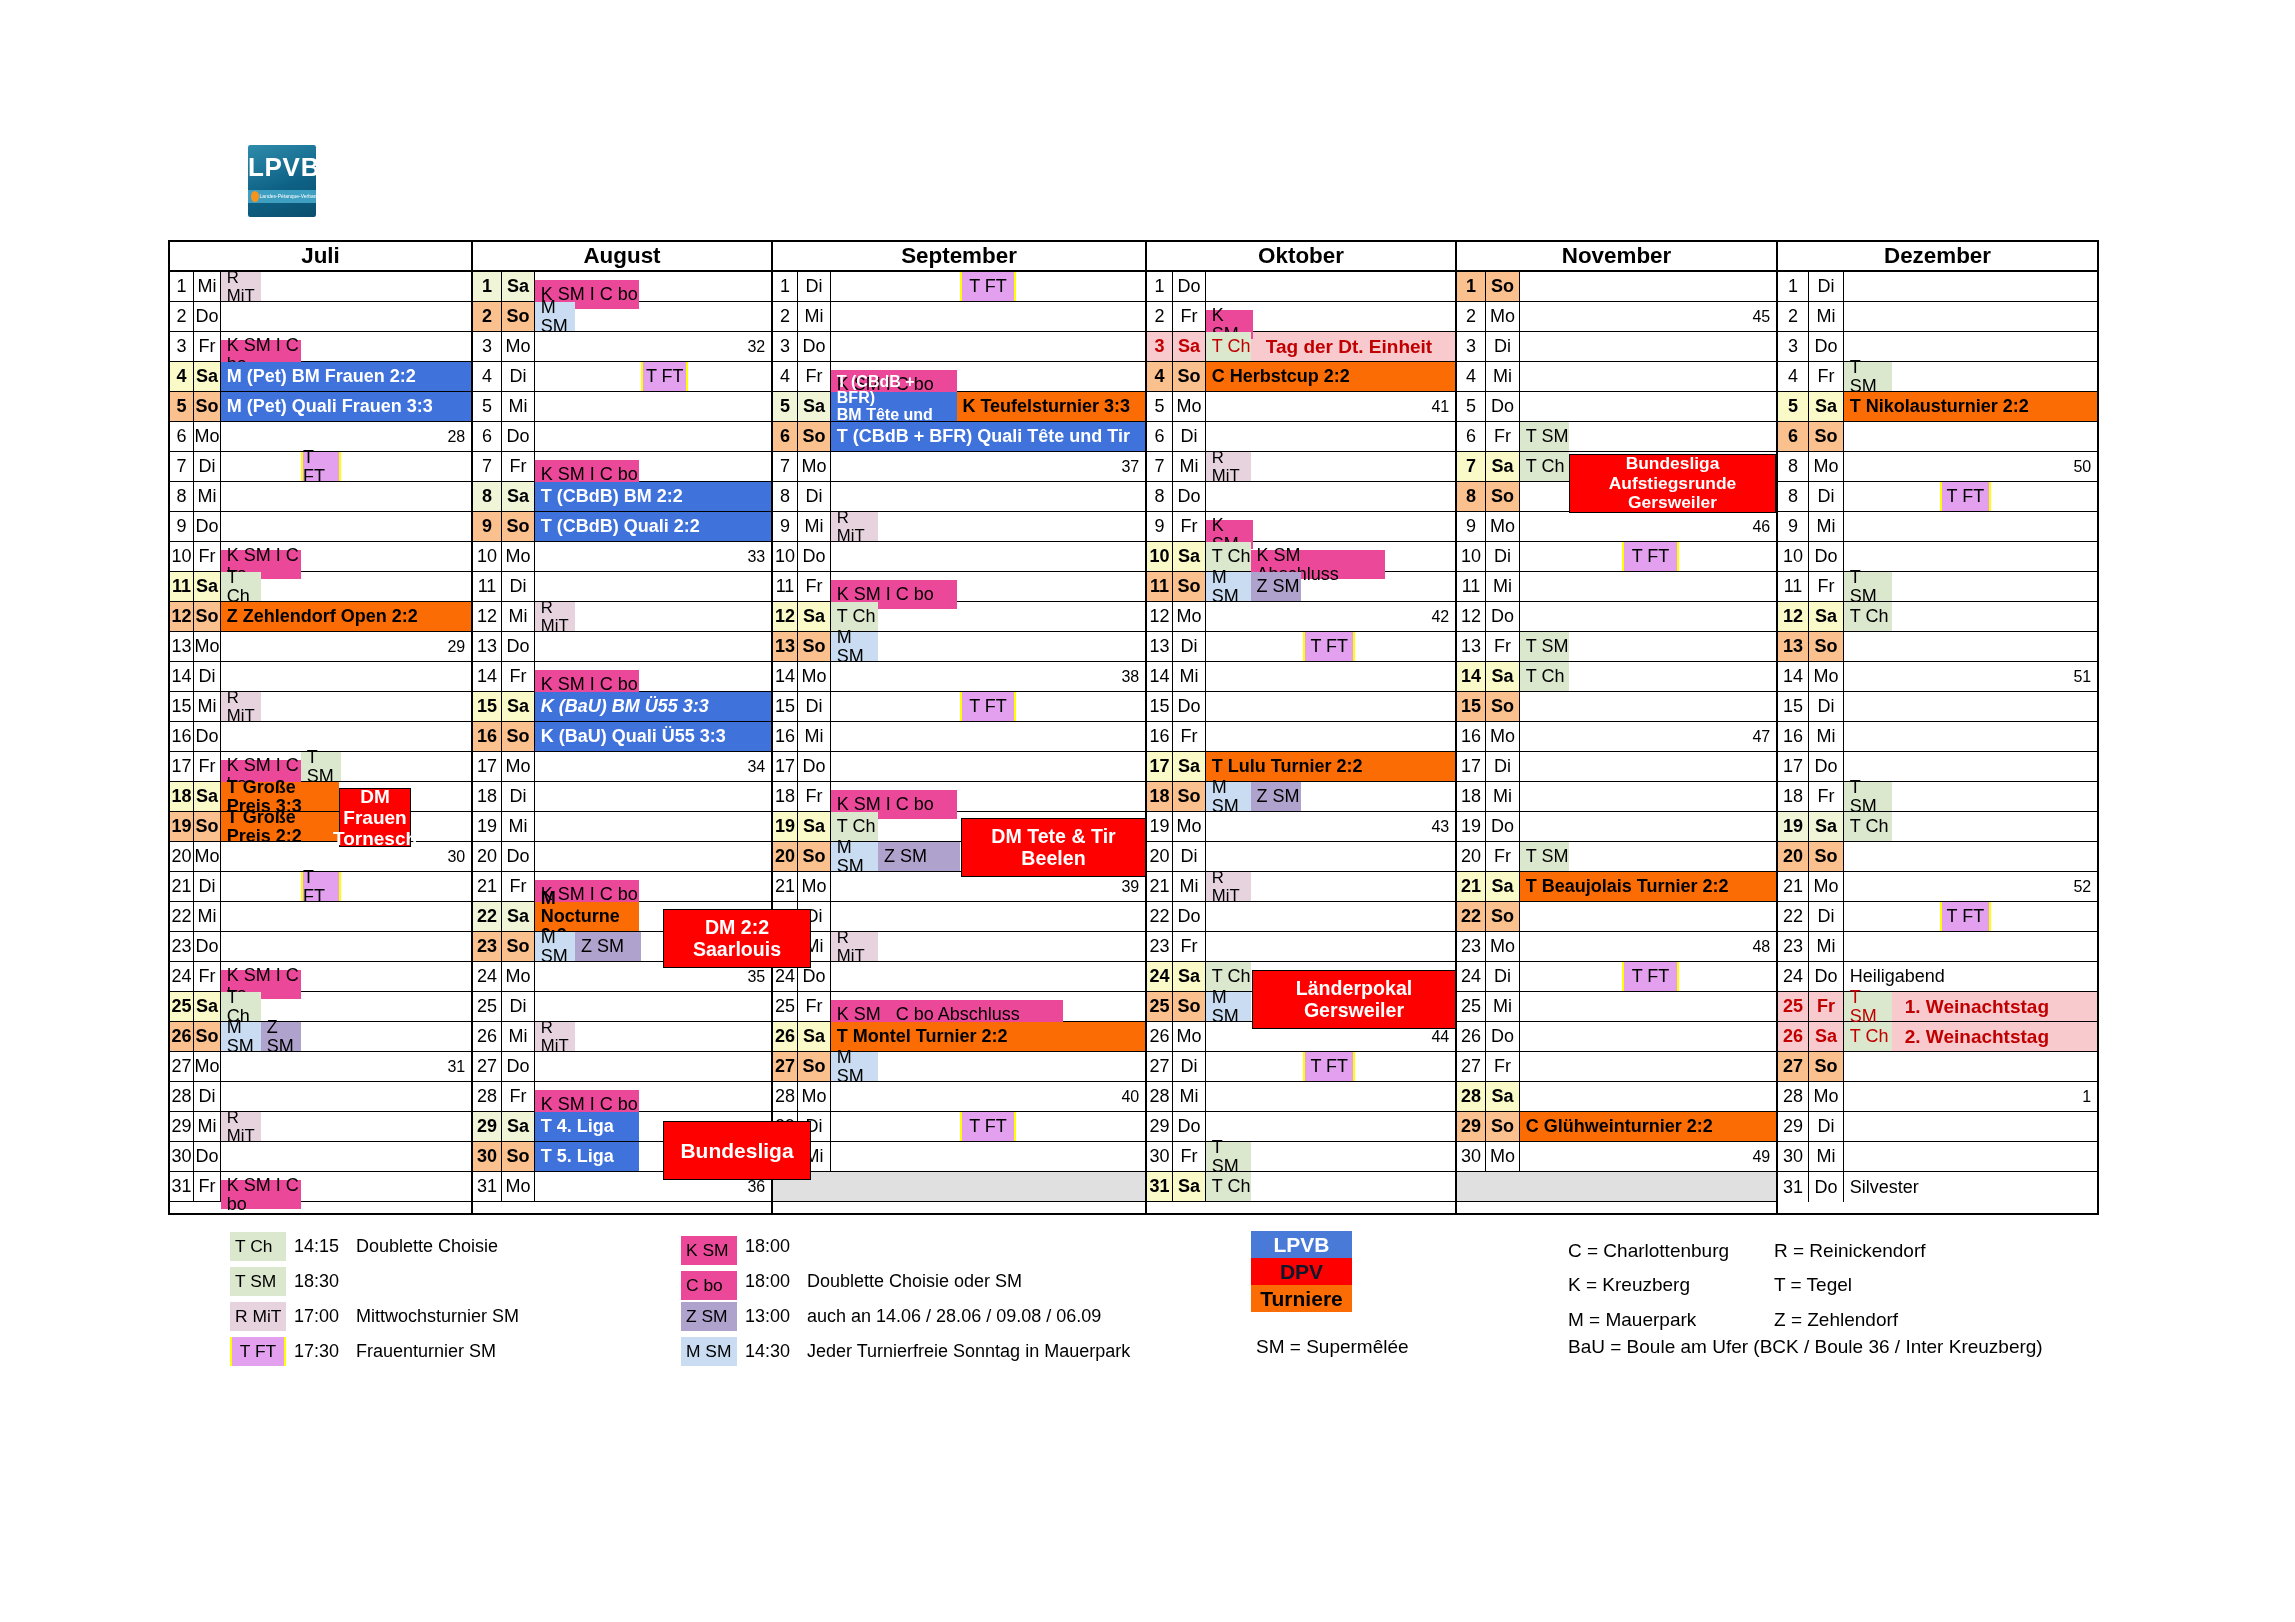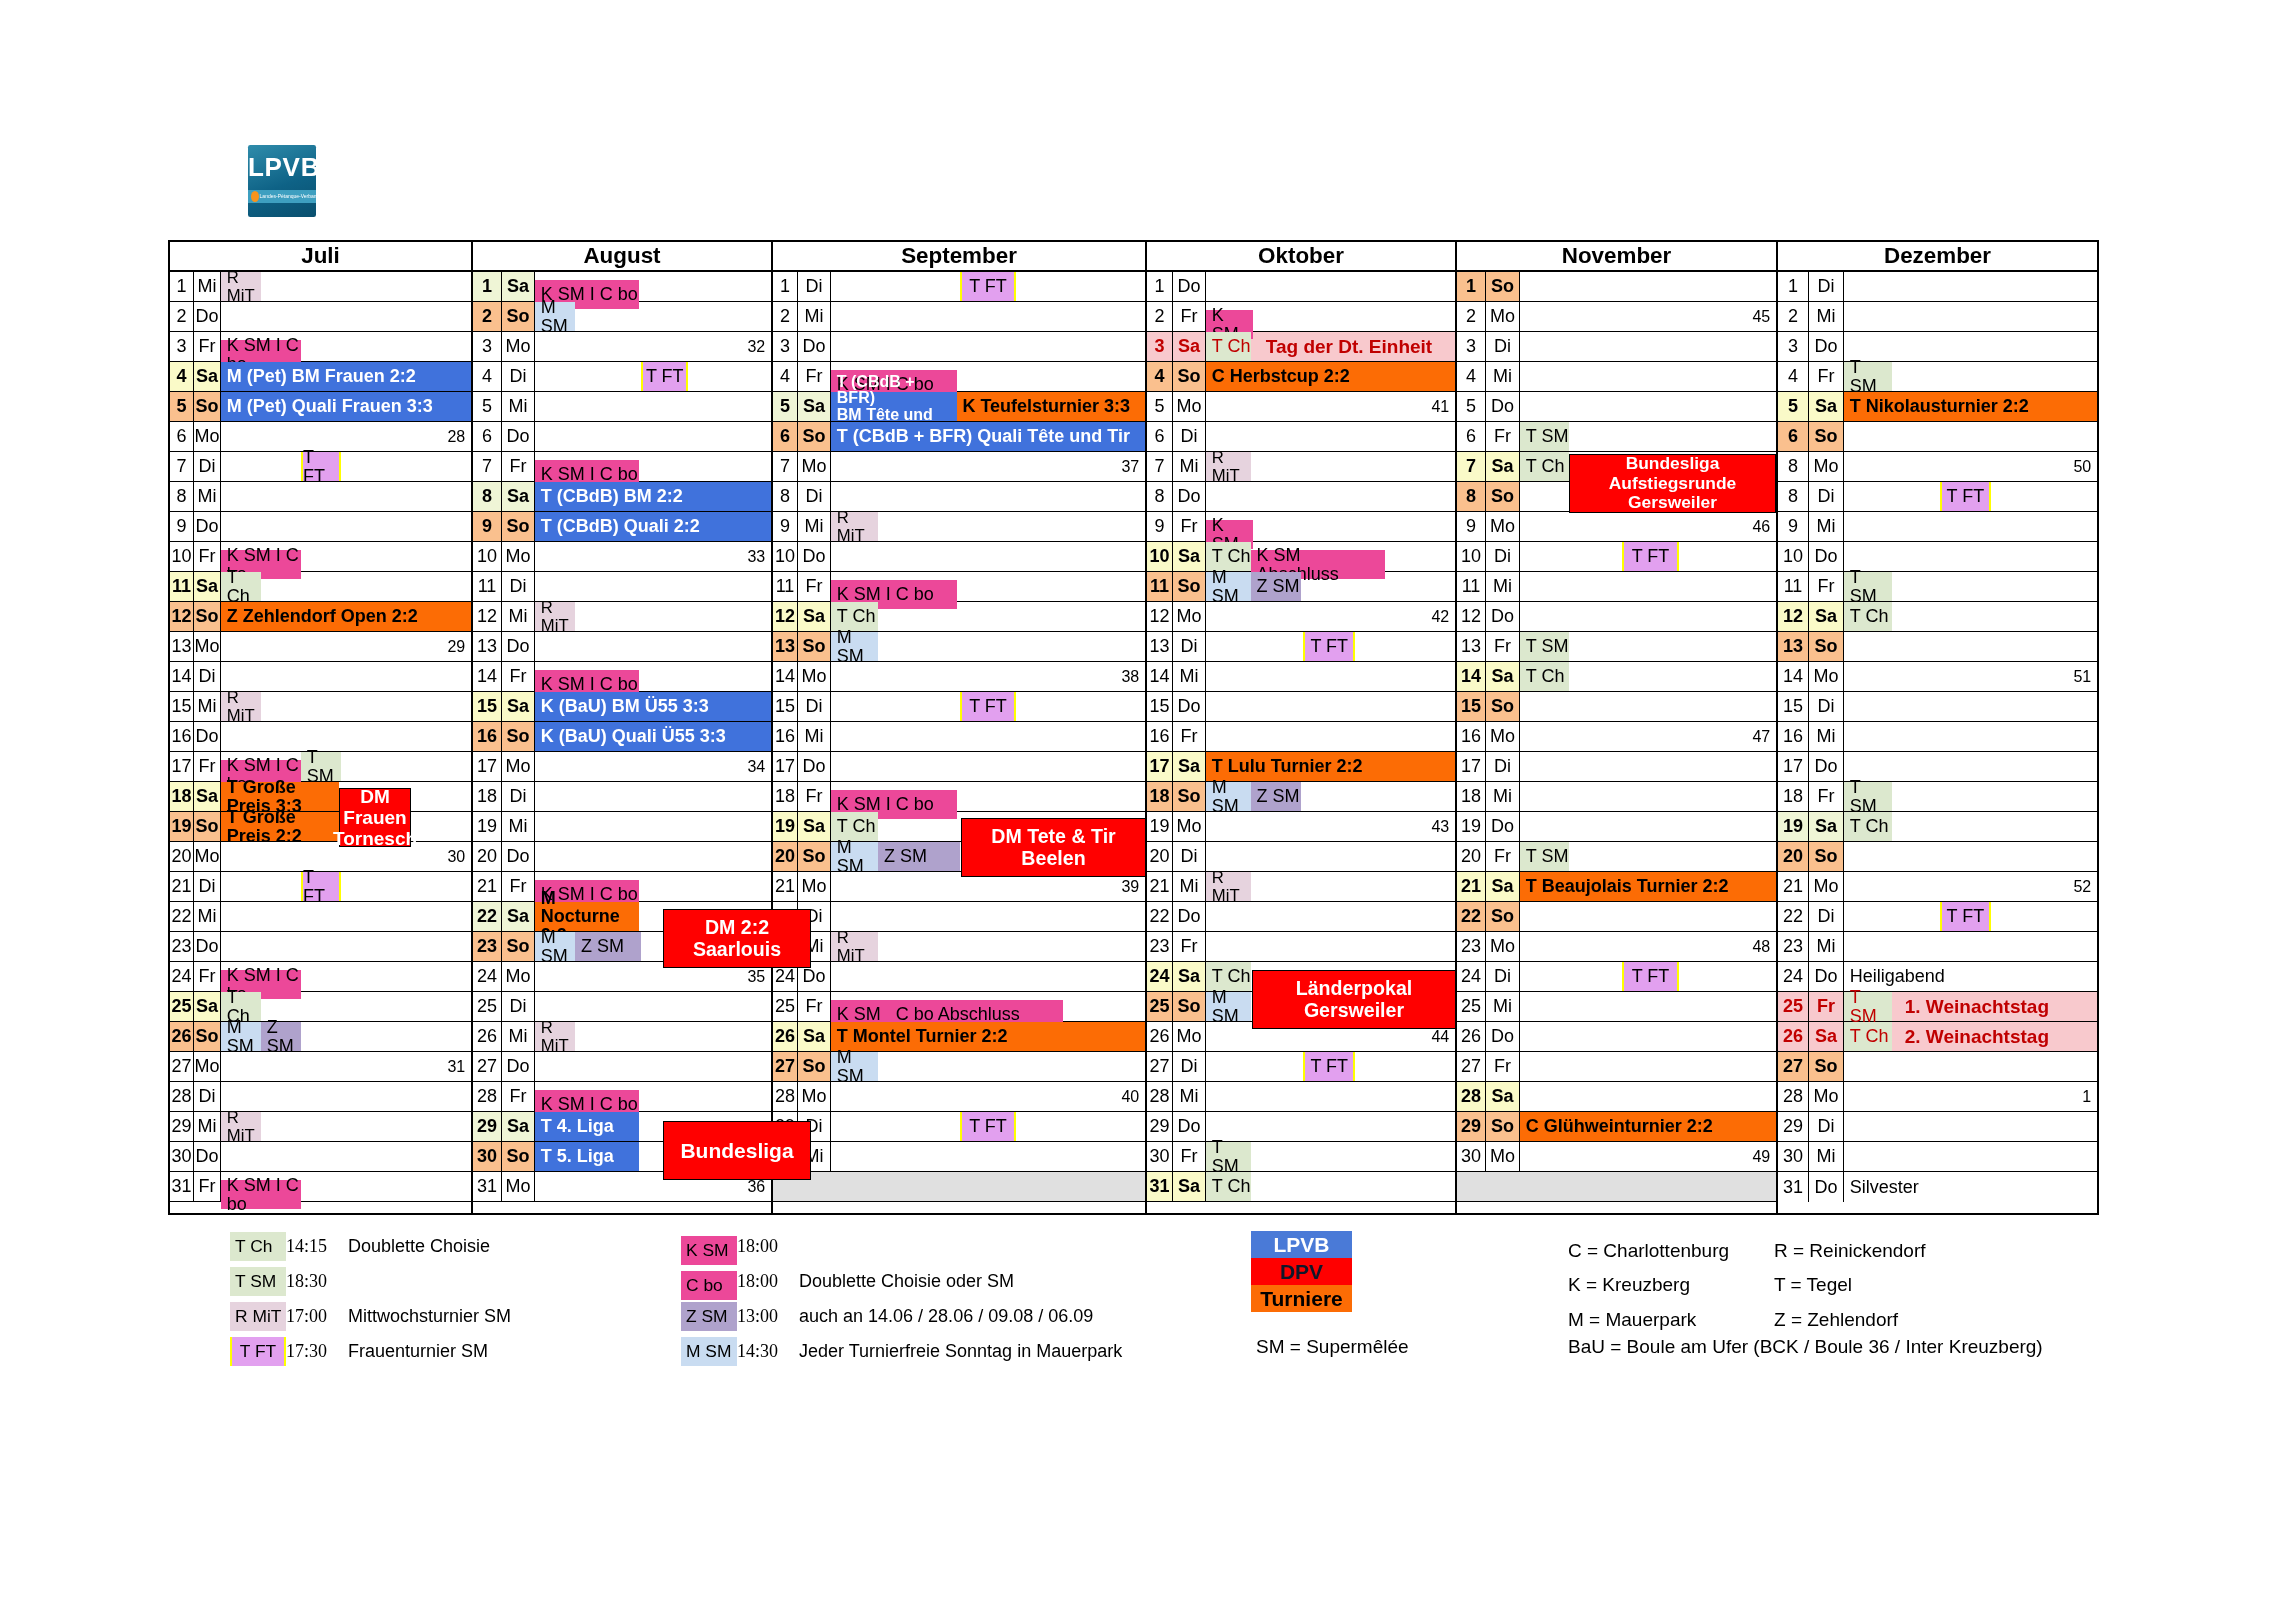--- a/index.html
+++ b/index.html
@@ -59,21 +59,21 @@
   .span-ev{position:absolute;background:#f00;color:#fff;font-weight:bold;border:1.4px solid #000;
       display:flex;align-items:center;justify-content:center;text-align:center;
       white-space:pre-line;z-index:3;font-size:19px;line-height:1.12;box-sizing:border-box;}
   .span-ev.left{justify-content:flex-start;text-align:left;padding-left:8.7px;}
 
   
   .lrow{position:absolute;height:29px;display:flex;align-items:center;font-size:18px;}
   .lbox{width:56px;height:29px;display:flex;align-items:center;box-sizing:border-box;
         padding-left:5px;font-size:17.4px;flex:none;}
   .lbox.c{justify-content:center;padding-left:0;}
-  .ltime{margin-left:0;width:62px;flex:none;font-family:Liberation Serif, serif;}
+  .ltime{margin-left:8px;width:62px;flex:none;}
   .ldesc{white-space:nowrap;}
   .bigbox{width:101px;height:27px;display:flex;align-items:center;justify-content:center;
         font-size:21px;font-weight:bold;}
   .b-lpvb{background:#4a7ad7;color:#fff;}
   .b-dpv{background:#f00;color:#0f172a;}
   .b-turniere{background:#fc6c05;color:#000;}
   .abbr{position:absolute;font-size:19px;white-space:nowrap;}
 </style>
 </head>
 <body>
@@ -384,21 +384,21 @@
           <div class="c1" style="width: 29px;">14</div>
           <div class="c2" style="width: 33px;">Fr</div>
           <div class="c3">
             <div class="ev s-ksm" style="left: 0%; width: 44%;">K SM I C bo</div>
           </div>
         </div>
         <div class="drow">
           <div class="c1 bg-sa bold" style="width: 29px;">15</div>
           <div class="c2 bg-sa bold" style="width: 33px;">Sa</div>
           <div class="c3">
-            <div class="ev s-blue" style="left: 0%; width: 100%;">K (BaU) BM Ü55 3:3</div>
+            <div class="ev s-blue" style="left: 0%; width: 100%; font-style: italic;">K (BaU) BM Ü55 3:3</div>
           </div>
         </div>
         <div class="drow">
           <div class="c1 bg-so bold" style="width: 29px;">16</div>
           <div class="c2 bg-so bold" style="width: 33px;">So</div>
           <div class="c3">
             <div class="ev s-blue" style="left: 0%; width: 100%;">K (BaU) Quali Ü55 3:3</div>
           </div>
         </div>
         <div class="drow">

